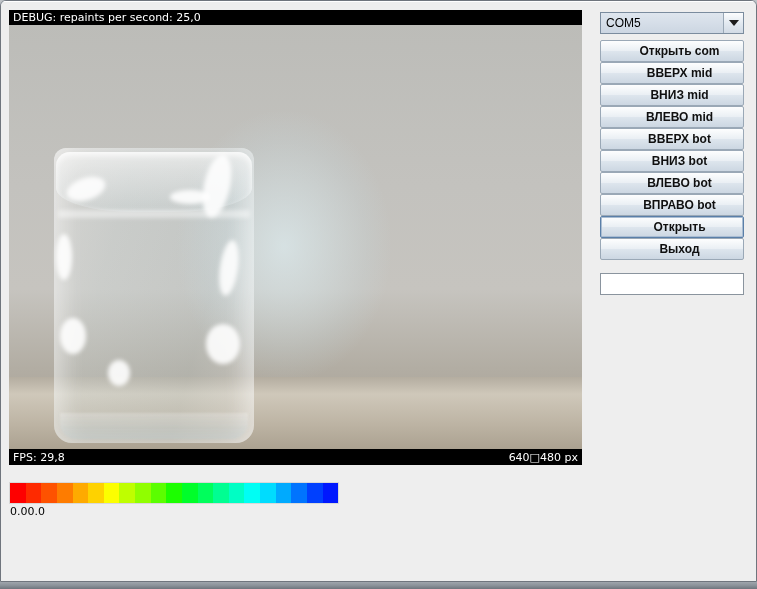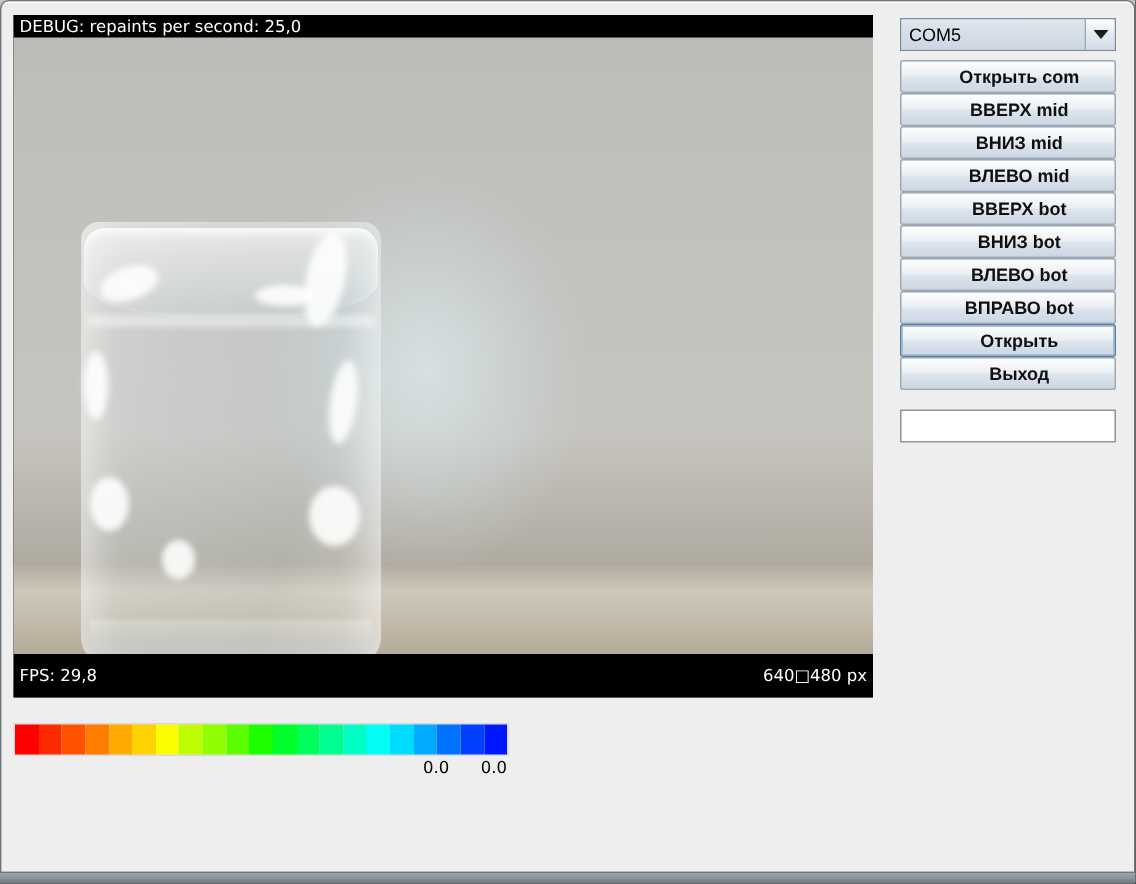--- a/index.html
+++ b/index.html
@@ -237,21 +237,21 @@
     font-size: 11px;
     font-family: "DejaVu Sans", sans-serif;
     background: #000;
     padding: 1px 4px;
     line-height: 13px;
     height: 15px;
   }
   .video-overlay.top { top: 0; }
   .video-overlay.bottom {
     bottom: 0;
-    height: 29px;
+    height: 16px;
     display: flex;
     justify-content: space-between;
     align-items: center;
   }
 
   
   .controls {
     flex: 1 1 auto;
     padding-left: 18px;
     padding-right: 4px;
@@ -325,27 +325,26 @@
     position: relative;
   }
   .scale-bar {
     height: 22px;
     display: flex;
     border: 1px solid #d8d8d8;
   }
   .scale-bar span { flex: 1 1 auto; display: block; }
   .scale-labels {
     display: flex;
-    justify-content: flex-end;
+    justify-content: flex-start;
     font-family: "DejaVu Sans", sans-serif;
     font-size: 11px;
     color: #000;
     margin-top: 1px;
     padding: 0 1px;
-    gap: 21px;
   }
 
   .window-bottom-edge {
     position: absolute;
     left: 0; bottom: 0; width: 757px; height: 7px;
     background: linear-gradient(180deg, #9fa5ac 0%, #8b9299 50%, #6e757d 100%);
   }
 </style>
 </head>
 <body>

